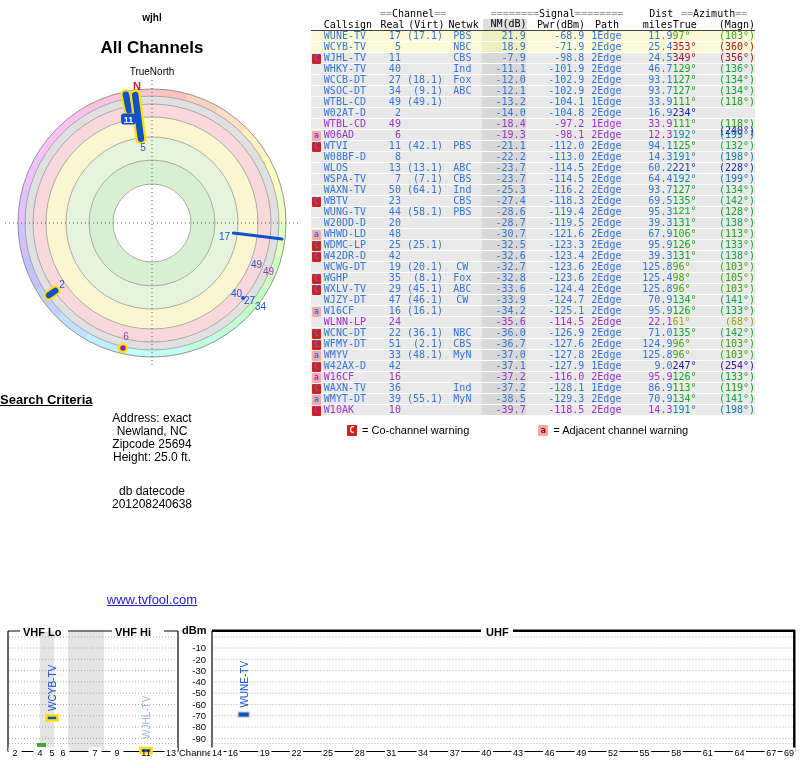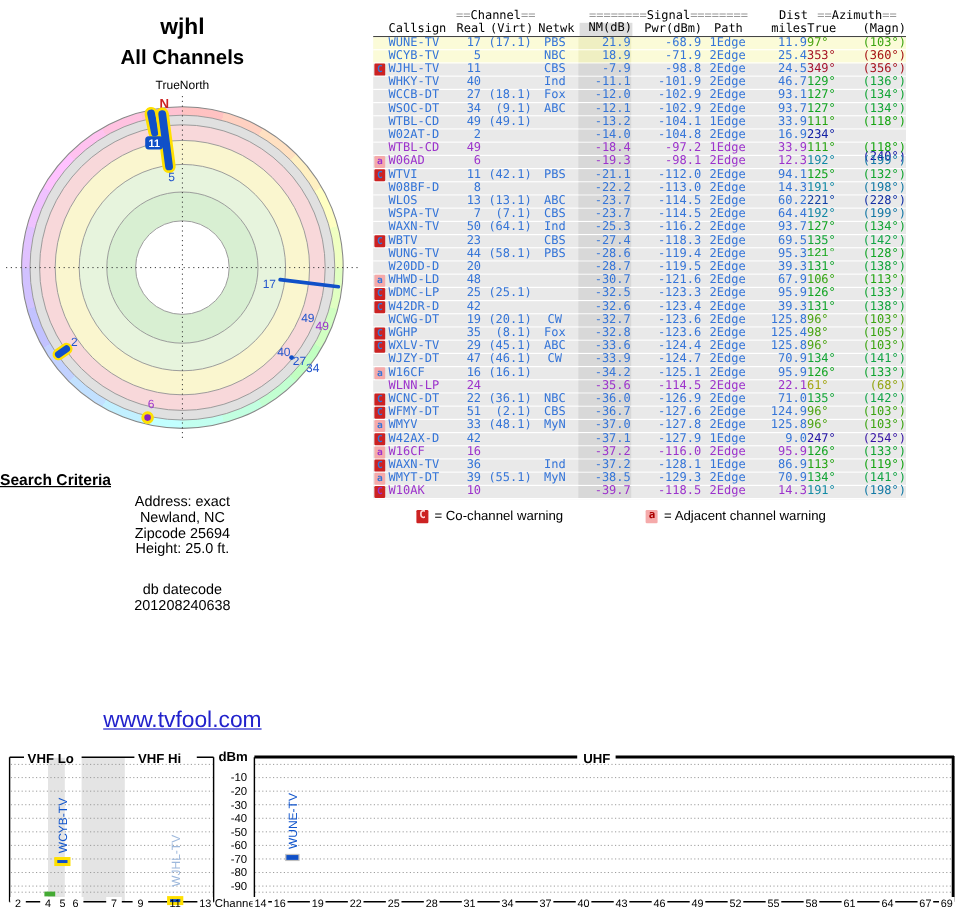--- a/index.html
+++ b/index.html
@@ -1,20 +1,20 @@
 <!DOCTYPE html>
 <html><head>
 <meta charset="utf-8">
 <style>
   html,body{margin:0;padding:0;background:#fff;}
   #page{position:relative;width:800px;height:768px;background:#fff;overflow:hidden;
         font-family:"Liberation Sans",sans-serif;}
   
   .rtitle{position:absolute;left:0;top:12px;width:304px;text-align:center;
-          font-weight:bold;font-size:19px;color:#000;}
+          font-weight:bold;font-size:10px;color:#000;}
   .rtitle2{position:absolute;left:0;top:38px;width:304px;text-align:center;
            font-weight:bold;font-size:17px;color:#000;}
   .rnorth{position:absolute;left:0;top:66px;width:304px;text-align:center;
           font-size:10px;color:#000;}
   .huewheel{position:absolute;left:18px;top:89px;width:268px;height:268px;border-radius:50%;
     background:conic-gradient(from 0deg,
       hsl(0,100%,88%) 0 15deg,hsl(15,100%,88%) 0 30deg,hsl(30,100%,88%) 0 45deg,
       hsl(45,100%,88%) 0 60deg,hsl(60,100%,88%) 0 75deg,hsl(75,100%,88%) 0 90deg,
       hsl(90,100%,88%) 0 105deg,hsl(105,100%,88%) 0 120deg,hsl(120,100%,88%) 0 135deg,
       hsl(135,100%,88%) 0 150deg,hsl(150,100%,88%) 0 165deg,hsl(165,100%,88%) 0 180deg,
@@ -25,21 +25,21 @@
   .rsvg{position:absolute;left:0;top:78px;}
   .rsvg text{font-family:"Liberation Sans",sans-serif;}
   
   .sc-head{position:absolute;left:0;top:392px;width:304px;
            font-size:13px;font-weight:bold;text-decoration:underline;color:#000;}
   .sc-lines{position:absolute;left:0;top:412px;width:304px;text-align:center;
             font-size:12px;line-height:13px;color:#000;}
   .sc-date{position:absolute;left:0;top:485px;width:304px;text-align:center;
            font-size:12px;line-height:13px;color:#000;}
   .tvlink{position:absolute;left:0;top:590px;width:304px;text-align:center;}
-  .tvlink a{font-size:19px;color:#2222cc;text-decoration:underline;cursor:pointer;}
+  .tvlink a{font-size:13px;color:#2222cc;text-decoration:underline;cursor:pointer;}
   
   .tbl{position:absolute;left:311px;top:8px;width:444px;
        font-family:"DejaVu Sans Mono","Liberation Mono",monospace;font-size:10px;color:#000;}
   .trow{display:flex;height:11px;line-height:10px;box-sizing:border-box;align-items:center;}
   .hdr1{height:11px;}
   .hdr2{border-bottom:1px solid #444;height:12px;}
   .rows .trow{background:#e9e9e9;border-bottom:1px solid #fff;}
   .rows .trow.hl{background:#fbfbd8;}
   .c-w{width:14px;} .c-cs{width:62px;} .c-real{width:22px;text-align:right;}
   .c-virt{width:46px;text-align:right;} .c-net{width:42px;text-align:center;}

